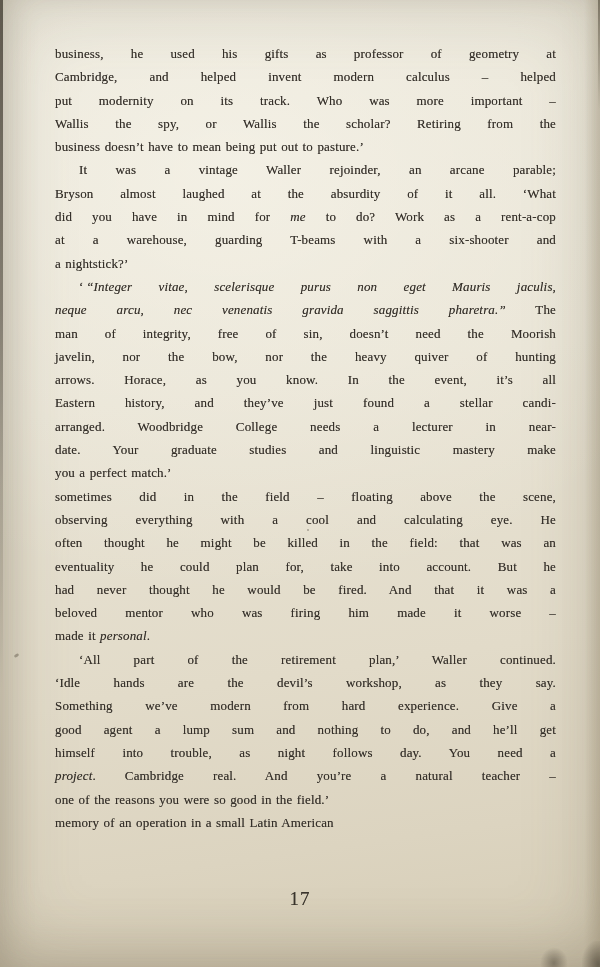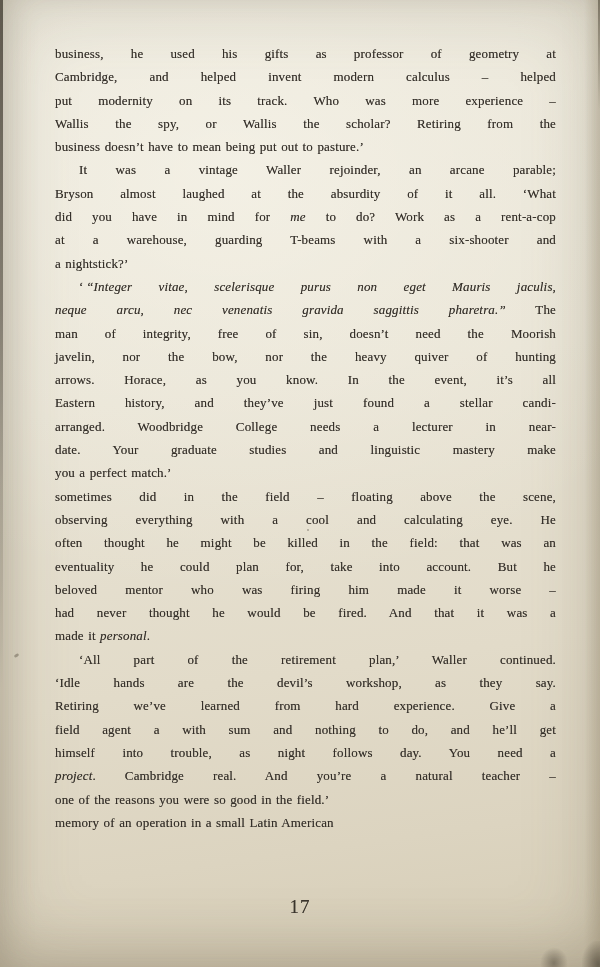--- a/index.html
+++ b/index.html
@@ -60,58 +60,57 @@
   .line { text-align: justify; text-align-last: justify; white-space: normal; }
   .line.para-last { text-align-last: auto; }
   .line.indent { text-indent: 24px; }
   .page-number {
     position: absolute; left: 0; top: 888px; width: 100%;
     text-align: center;
     font-size: 19px; color: #3a352d;
     letter-spacing: 1px;
     text-shadow: 0 0 0.6px rgba(53,48,42,0.5);
     font-family: "Liberation Serif", "DejaVu Serif", serif;
-    margin-top: 8px;
   }
 </style>
 </head>
 <body>
 
 <div class="scan">
   <div class="text-block">
       <div class="line"><span>business, he used his gifts as professor of geometry at</span></div>
       <div class="line"><span>Cambridge, and helped invent modern calculus – helped</span></div>
-      <div class="line"><span>put modernity on its track. Who was more experience –</span></div>
+      <div class="line"><span>put modernity on its track. Who was more important –</span></div>
       <div class="line"><span>Wallis the spy, or Wallis the scholar? Retiring from the</span></div>
       <div class="line para-last"><span>business doesn’t have to mean being put out to pasture.’</span></div>
       <div class="line indent"><span>It was a vintage Waller rejoinder, an arcane parable;</span></div>
       <div class="line"><span>Bryson almost laughed at the absurdity of it all. ‘What</span></div>
       <div class="line"><span>did you have in mind for </span><i>me</i><span> to do? Work as a rent-a-cop</span></div>
       <div class="line"><span>at a warehouse, guarding T-beams with a six-shooter and</span></div>
       <div class="line para-last"><span>a nightstick?’</span></div>
       <div class="line indent"><span>‘ </span><i>“Integer vitae, scelerisque purus non eget Mauris jaculis,</i></div>
       <div class="line"><i>neque arcu, nec venenatis gravida saggittis pharetra.”</i><span> The</span></div>
       <div class="line"><span>man of integrity, free of sin, doesn’t need the Moorish</span></div>
       <div class="line"><span>javelin, nor the bow, nor the heavy quiver of hunting</span></div>
       <div class="line"><span>arrows. Horace, as you know. In the event, it’s all</span></div>
       <div class="line"><span>Eastern history, and they’ve just found a stellar candi-</span></div>
       <div class="line"><span>arranged. Woodbridge College needs a lecturer in near-</span></div>
       <div class="line"><span>date. Your graduate studies and linguistic mastery make</span></div>
       <div class="line para-last"><span>you a perfect match.’</span></div>
       <div class="line"><span>sometimes did in the field – floating above the scene,</span></div>
       <div class="line"><span>observing everything with a cool and calculating eye. He</span></div>
       <div class="line"><span>often thought he might be killed in the field: that was an</span></div>
       <div class="line"><span>eventuality he could plan for, take into account. But he</span></div>
+      <div class="line"><span>had never thought he would be fired. And that it was a</span></div>
       <div class="line"><span>beloved mentor who was firing him made it worse –</span></div>
-      <div class="line"><span>had never thought he would be fired. And that it was a</span></div>
       <div class="line para-last"><span>made it </span><i>personal</i><span>.</span></div>
       <div class="line indent"><span>‘All part of the retirement plan,’ Waller continued.</span></div>
       <div class="line"><span>‘Idle hands are the devil’s workshop, as they say.</span></div>
-      <div class="line"><span>Retiring we’ve learned from hard experience. Give a</span></div>
-      <div class="line"><span>field agent a with sum and nothing to do, and he’ll get</span></div>
+      <div class="line"><span>Something we’ve modern from hard experience. Give a</span></div>
+      <div class="line"><span>good agent a lump sum and nothing to do, and he’ll get</span></div>
       <div class="line"><span>himself into trouble, as night follows day. You need a</span></div>
       <div class="line"><i>project</i><span>. Cambridge real. And you’re a natural teacher –</span></div>
       <div class="line para-last"><span>one of the reasons you were so good in the field.’</span></div>
       <div class="line para-last"><span>memory of an operation in a small Latin American</span></div>
     </div>
   <div class="page-number">17</div>
   <div class="edge-left"></div>
   <div class="edge-right-top"></div>
   <div class="page-curl-right"></div>
   <div class="smudge-a"></div>

